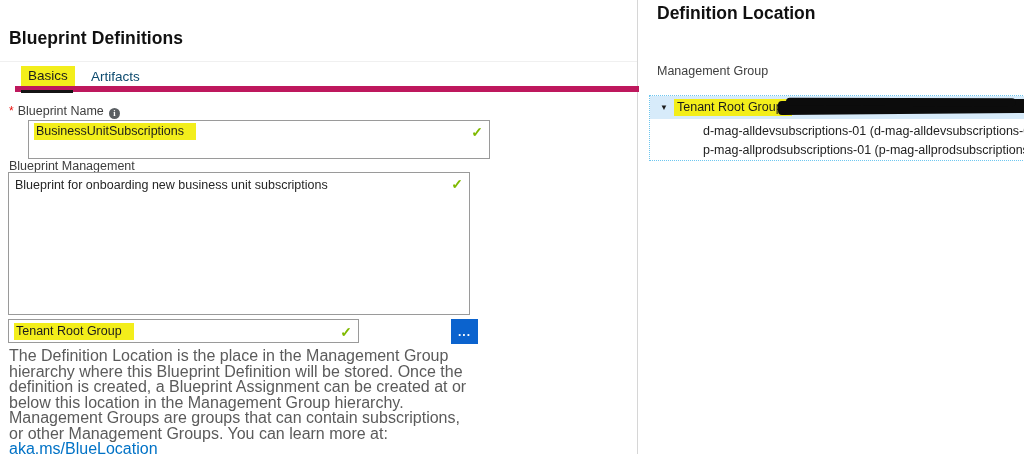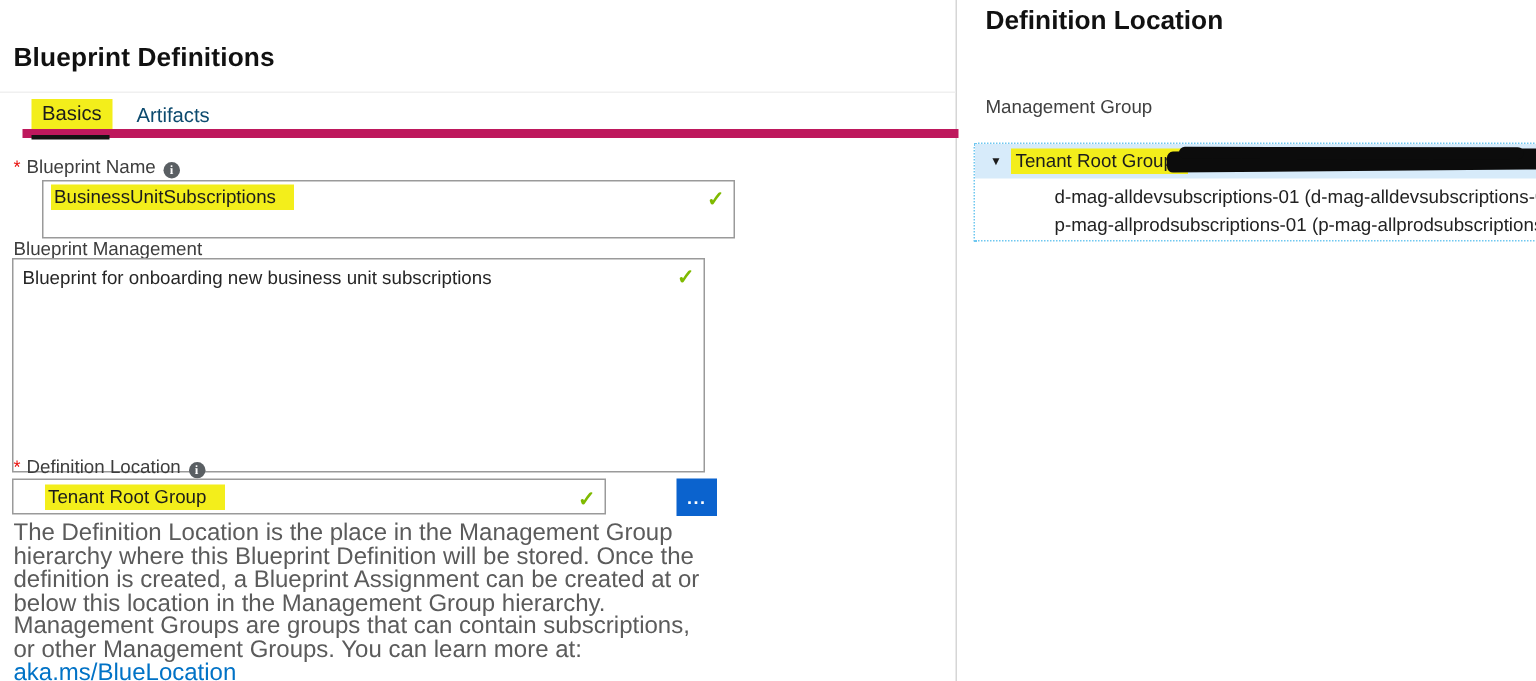--- a/index.html
+++ b/index.html
@@ -32,21 +32,21 @@
 
   .field-label { position:absolute; left:9px; font-size:12.5px; color:#3d3d3d; white-space:nowrap; }
   .req { color:#e8100c; margin-right:4px; font-size:12px; }
   .info-icon { display:inline-block; width:11px; height:11px; border-radius:50%;
     background:#5a5f63; color:#fff; font-size:8.5px; line-height:11px; text-align:center;
     font-weight:700; margin-left:5px; vertical-align:-1px; font-family:"Liberation Serif", serif; }
 
   .textbox { position:absolute; background:#fff; border:1px solid #9a9a9a; font-size:12.5px; }
   .name-input { left:8px; top:120px; width:462px; height:39px; line-height:21px; padding:0 24px 0 5px;margin-left:20px; }
   .desc-input { left:8px; top:172px; width:462px; height:143px; padding:4px 26px 4px 6px; line-height:16px; color:#262626; }
-  .loc-input  { left:8px; top:319px; width:396px; height:24px; line-height:22px; padding:0 24px 0 21px; }
+  .loc-input  { left:8px; top:319px; width:351px; height:24px; line-height:22px; padding:0 24px 0 5px; }
   .hl-text { background:#f3ee1b; padding:1px 12px 2px 2px; color:#1c1c1c; }
   .check { position:absolute; right:6px; color:#7fba00; font-weight:700; font-size:14px; }
   .check-mid { top:1px; }
   .check-top { top:3px; }
 
   .browse-btn { position:absolute; left:451px; top:319px; width:27px; height:25px;
     background:#0b63ce; color:#fff; border:none; font-size:12px; font-weight:700;
     line-height:20px; text-align:center; cursor:pointer; letter-spacing:1px; }
 
   .help-text { position:absolute; left:9px; top:348px; width:464px; font-size:16px;
@@ -99,23 +99,20 @@
   </div>
 
   <div class="field-label" style="top:159px;">
     <span>Blueprint Management</span>
   </div>
   <div class="textbox desc-input">
     <span>Blueprint for onboarding new business unit subscriptions</span>
     <span class="check check-top">✓</span>
   </div>
 
-  <div class="field-label" style="top:304px;">
-    <span class="req">*</span><span>Definition Location</span><span class="info-icon">i</span>
-  </div>
   <div class="textbox loc-input">
     <span class="hl-text">Tenant Root Group</span>
     <span class="check check-mid">✓</span>
   </div>
   <button class="browse-btn">...</button>
 
   <div class="help-text">
     <span>The Definition Location is the place in the Management Group hierarchy where this Blueprint Definition will be stored. Once the definition is created, a Blueprint Assignment can be created at or below this location in the Management Group hierarchy. Management Groups are groups that can contain subscriptions, or other Management Groups. You can learn more at:</span>
     <br>
     <a>aka.ms/BlueLocation</a>

